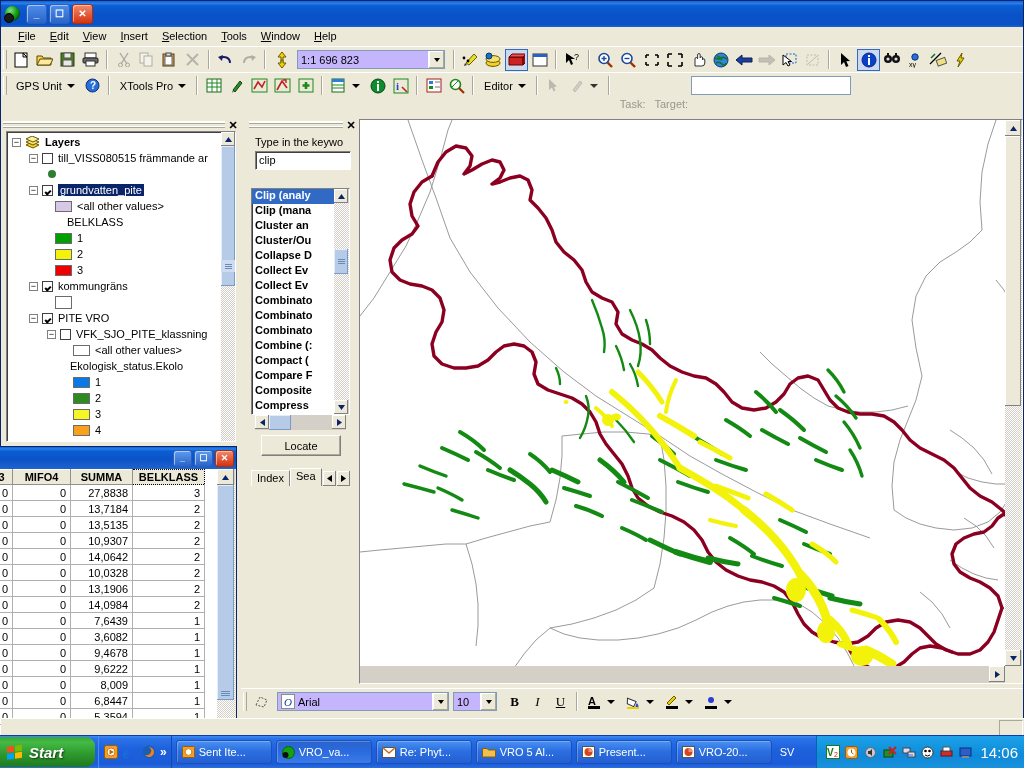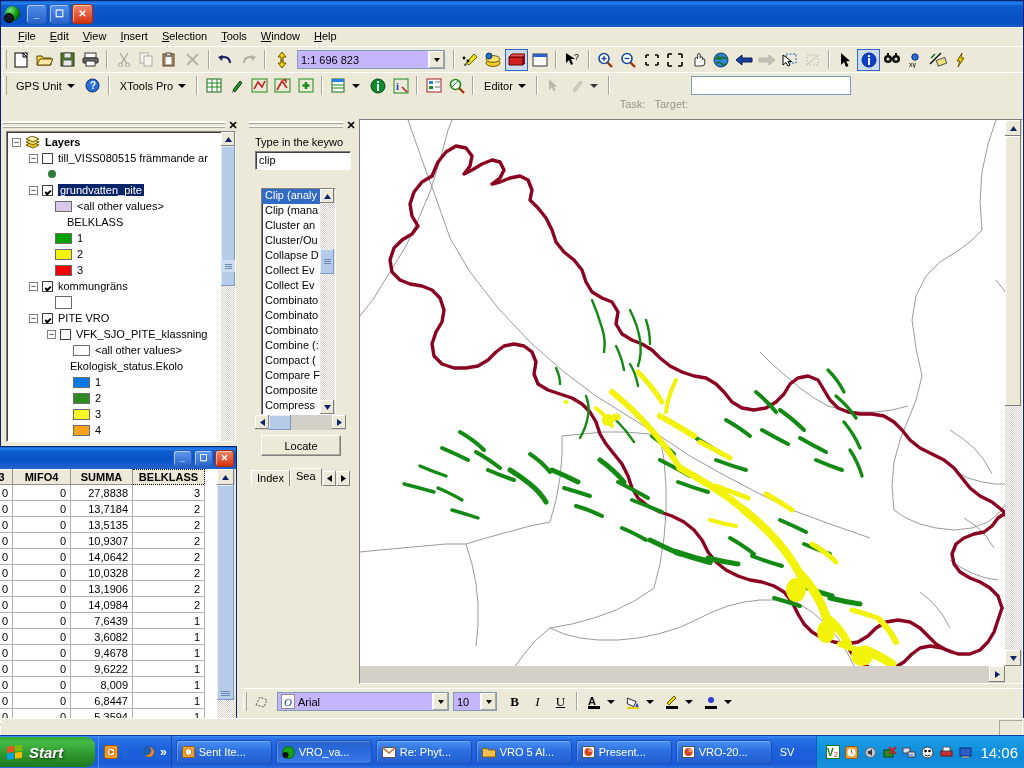--- a/index.html
+++ b/index.html
@@ -132,23 +132,23 @@
   #searchpanel { position:absolute; left:248px; top:3px; width:108px; height:567px; background:#ece9d8; }
   #searchpanel .dockbar{height:11px;display:flex;align-items:center;}
   #searchpanel .grooves{flex:1;height:7px;margin-right:2px;
       background:repeating-linear-gradient(to bottom,#fff 0 1px,#aca899 1px 2px,transparent 2px 4px);
       border-top:1px solid #fff;}
   #searchpanel .closex{width:12px;text-align:center;font-size:11px;font-weight:bold;line-height:10px;}
   .sp-label{font-size:11px;padding:6px 0 3px 6px;white-space:nowrap;overflow:hidden;}
   .sp-input{margin:0 6px;height:19px;border:1px solid #808080;border-right-color:#fff;
      border-bottom-color:#fff;box-shadow:inset 1px 1px 0 #404040;background:#fff;
      font-size:11px;padding:2px 0 0 3px;}
-  .sp-list{position:absolute;left:12px;top:69px;width:75px;height:227px;background:#fff;
+  .sp-list{position:absolute;left:2px;top:69px;width:99px;height:227px;background:#fff;
      border:1px solid #808080;border-right-color:#fff;border-bottom-color:#fff;
-     box-shadow:inset 1px 1px 0 #404040;overflow:hidden;}
+     box-shadow:inset 1px 1px 0 #404040;overflow:hidden;font-weight:bold;}
   .sp-list .li{height:15px;font-size:11px;padding-left:3px;white-space:nowrap;overflow:hidden;}
   .sp-list .li.selected{background:#316ac5;color:#fff;}
   .sp-hscroll{position:absolute;left:6px;top:296px;width:91px;height:15px;background:#d4d0c8;display:flex;}
   .sp-btn{position:absolute;left:12px;top:316px;width:80px;height:21px;background:#ece9d8;
      border:1px solid #fff;border-right-color:#808080;border-bottom-color:#808080;
      box-shadow:inset -1px -1px 0 #aca899;font-size:11px;display:flex;align-items:center;justify-content:center;}
   .sp-tabs{position:absolute;left:2px;top:348px;width:104px;height:19px;display:flex;align-items:flex-end;}
   .sp-tab{height:16px;background:#ece9d8;border:1px solid #fff;border-bottom:none;
      border-right-color:#808080;font-size:11px;padding:1px 5px 0 5px;}
   .sp-tab.active{height:18px;}

